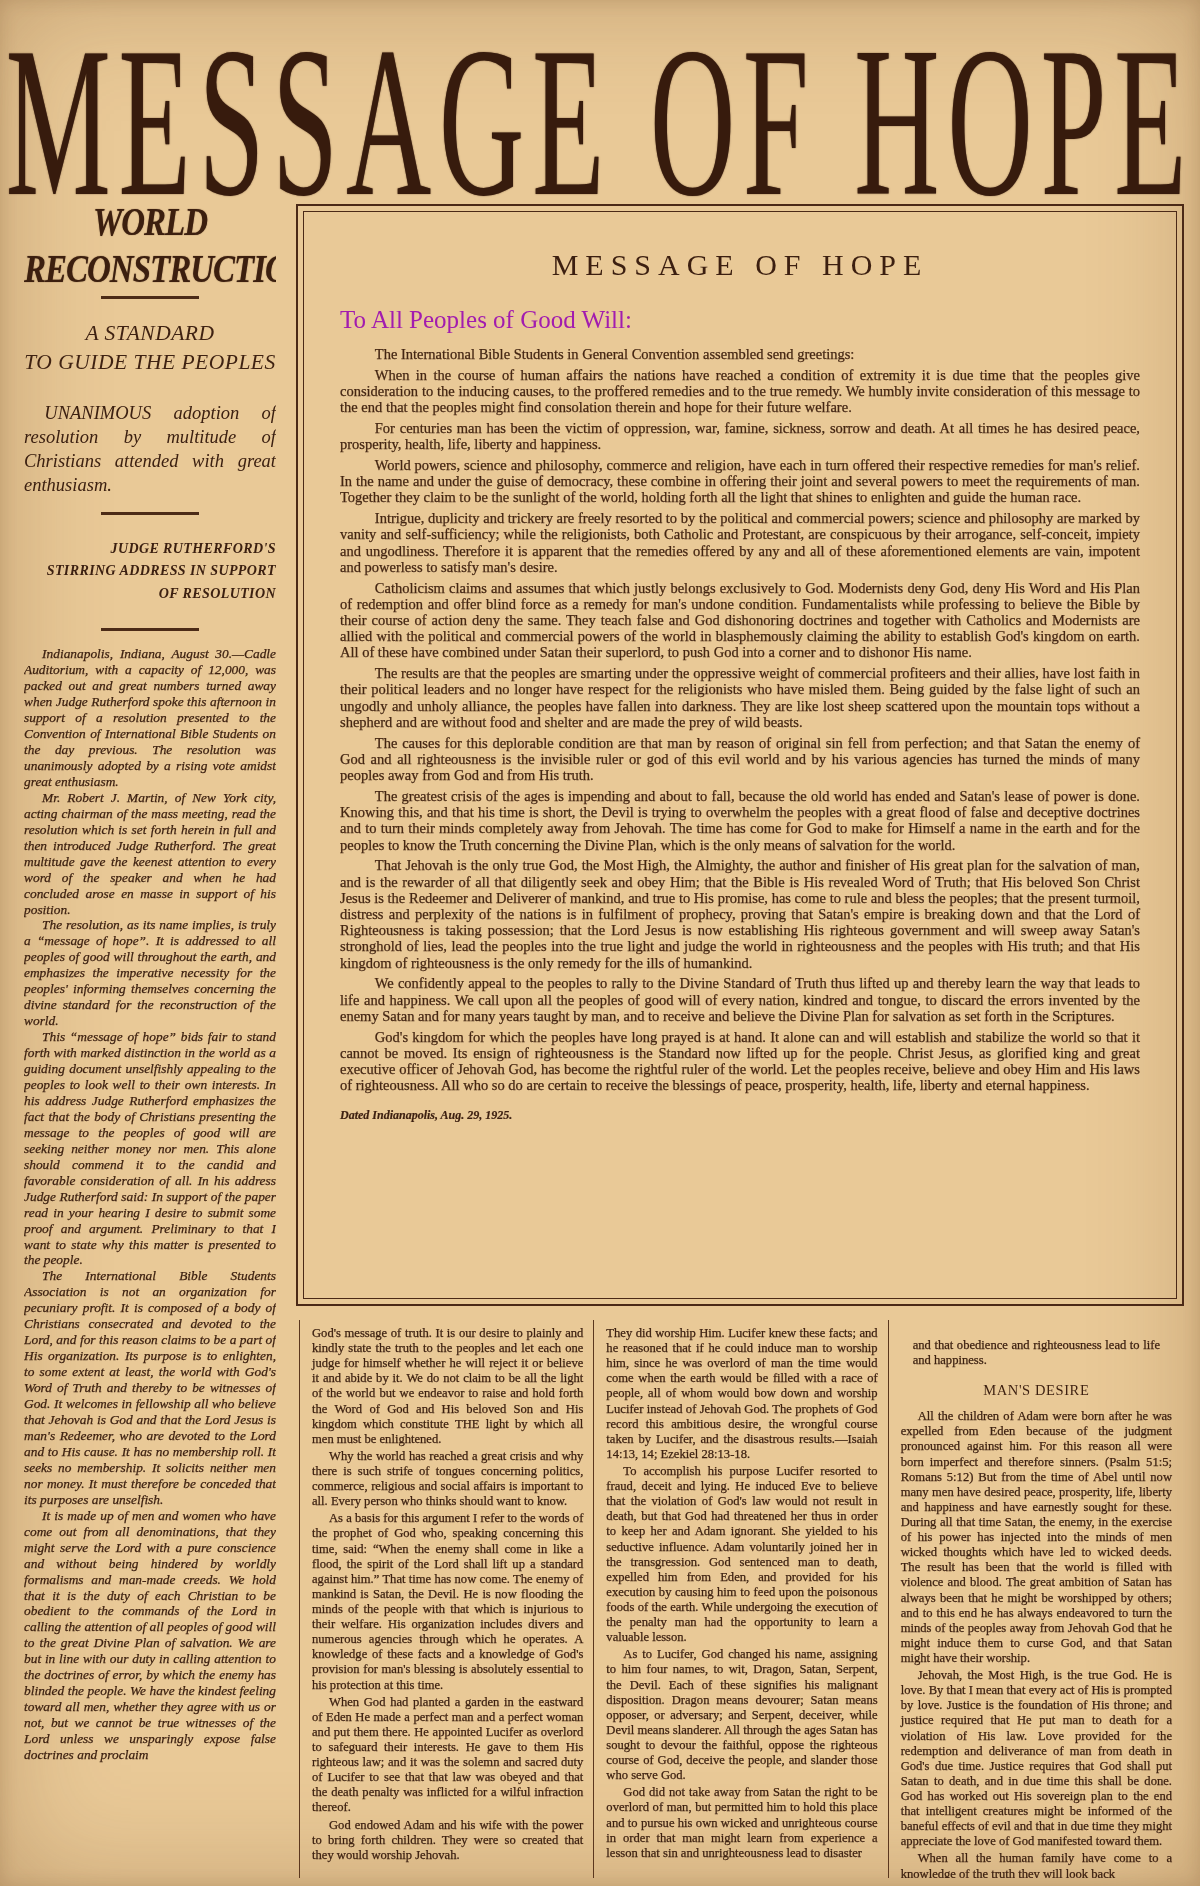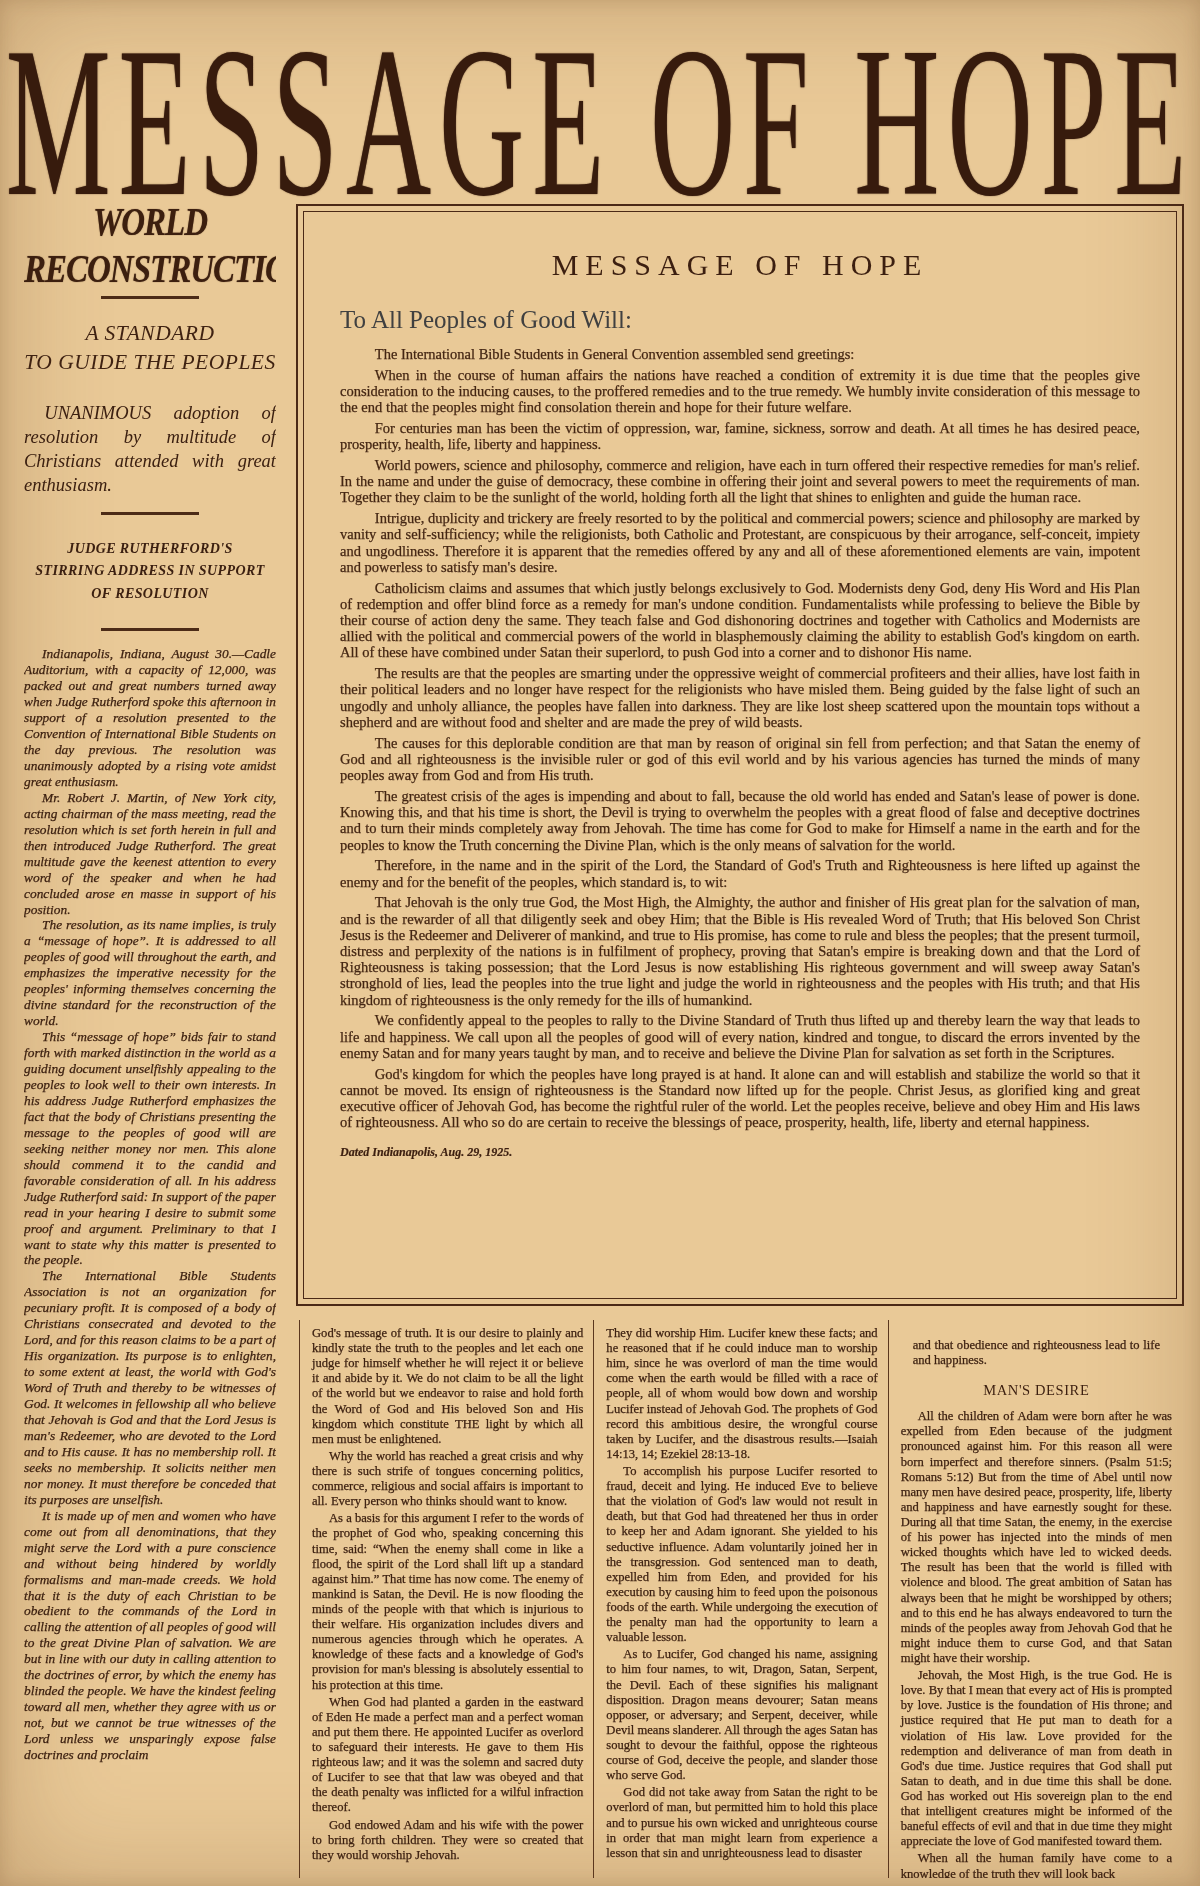--- a/index.html
+++ b/index.html
@@ -26,34 +26,34 @@
   .sidebar{position:absolute;left:24px;top:198px;width:252px;bottom:16px;overflow:hidden;font-style:italic;}
   .sb-title{
     margin:0 0 20px 0;text-align:center;font-weight:bold;font-size:33px;line-height:1.18;
     letter-spacing:-1px;color:#3c1f0f;white-space:pre-line;
     transform:scaleY(1.22);transform-origin:50% 0;text-shadow:0 0 1px rgba(60,31,15,.7);
   }
   .rule{width:98px;height:3px;background:#4c2b17;margin:15px auto;}
   .sb-sub{margin:20px 0 6px;text-align:center;font-weight:400;font-size:21.5px;line-height:1.35;
     letter-spacing:.5px;color:#3f2212;white-space:pre-line;}
   .sb-deck{margin:24px 0 8px;font-size:18.5px;line-height:1.3;text-align:justify;text-indent:1.1em;color:#3c2011;}
-  .sb-kicker{margin:23px 0;text-align:center;font-size:14px;font-weight:bold;line-height:1.6;
+  .sb-kicker{margin:23px 0;text-align:right;font-size:14px;font-weight:bold;line-height:1.6;
     letter-spacing:.4px;color:#3c2011;white-space:pre-line;}
   .body-text p{
     margin:0;text-align:justify;text-indent:1.35em;
     -webkit-text-stroke:.25px currentColor;
   }
   .sb-body{color:#3d2111;}
   .sb-body p{font-size:13.4px;line-height:1.19;}
   
   .res-box{position:absolute;left:296px;top:204px;width:884px;height:1098px;border:2px solid #4b2917;}
   .res-inner{position:absolute;top:5px;left:5px;right:5px;bottom:5px;border:1px solid #4b2917;
     padding:30px 36px 0 36px;overflow:hidden;}
   .box-title{margin:6px 0 0;text-align:center;font-size:30px;font-weight:400;letter-spacing:7px;color:#3c1f10;}
-  .salutation{margin:24px 0 12px;font-size:25px;color:#404040;text-indent:0;}
+  .salutation{margin:24px 0 12px;font-size:25px;color:#a21caf;text-indent:0;}
   .box-body{color:#442613;}
   .box-body p{font-size:14.5px;line-height:1.12;margin-bottom:4.5px;text-indent:2.4em;}
   .dateline{margin:14px 0 0;font-size:12px;font-weight:bold;font-style:italic;color:#3c1f10;
     -webkit-text-stroke:.2px currentColor;}
   
   .bottom-cols{position:absolute;left:299px;right:18px;top:1320px;bottom:8px;display:flex;
     overflow:hidden;border-left:1px solid #5b371e;color:#3d2111;}
   .bcol{flex:1 1 0;padding:6px 10px 0 12px;overflow:hidden;}
   .bcol + .bcol{border-left:1px solid #5b371e;}
   .bcol p{font-size:12.6px;line-height:1.2;margin-bottom:2px;}
@@ -101,21 +101,20 @@
       <div class="box-body body-text">
           <p>The International Bible Students in General Convention assembled send greetings:</p>
           <p>When in the course of human affairs the nations have reached a condition of extremity it is due time that the peoples give consideration to the inducing causes, to the proffered remedies and to the true remedy. We humbly invite consideration of this message to the end that the peoples might find consolation therein and hope for their future welfare.</p>
           <p>For centuries man has been the victim of oppression, war, famine, sickness, sorrow and death. At all times he has desired peace, prosperity, health, life, liberty and happiness.</p>
           <p>World powers, science and philosophy, commerce and religion, have each in turn offered their respective remedies for man's relief. In the name and under the guise of democracy, these combine in offering their joint and several powers to meet the requirements of man. Together they claim to be the sunlight of the world, holding forth all the light that shines to enlighten and guide the human race.</p>
           <p>Intrigue, duplicity and trickery are freely resorted to by the political and commercial powers; science and philosophy are marked by vanity and self-sufficiency; while the religionists, both Catholic and Protestant, are conspicuous by their arrogance, self-conceit, impiety and ungodliness. Therefore it is apparent that the remedies offered by any and all of these aforementioned elements are vain, impotent and powerless to satisfy man's desire.</p>
           <p>Catholicism claims and assumes that which justly belongs exclusively to God. Modernists deny God, deny His Word and His Plan of redemption and offer blind force as a remedy for man's undone condition. Fundamentalists while professing to believe the Bible by their course of action deny the same. They teach false and God dishonoring doctrines and together with Catholics and Modernists are allied with the political and commercial powers of the world in blasphemously claiming the ability to establish God's kingdom on earth. All of these have combined under Satan their superlord, to push God into a corner and to dishonor His name.</p>
           <p>The results are that the peoples are smarting under the oppressive weight of commercial profiteers and their allies, have lost faith in their political leaders and no longer have respect for the religionists who have misled them. Being guided by the false light of such an ungodly and unholy alliance, the peoples have fallen into darkness. They are like lost sheep scattered upon the mountain tops without a shepherd and are without food and shelter and are made the prey of wild beasts.</p>
           <p>The causes for this deplorable condition are that man by reason of original sin fell from perfection; and that Satan the enemy of God and all righteousness is the invisible ruler or god of this evil world and by his various agencies has turned the minds of many peoples away from God and from His truth.</p>
           <p>The greatest crisis of the ages is impending and about to fall, because the old world has ended and Satan's lease of power is done. Knowing this, and that his time is short, the Devil is trying to overwhelm the peoples with a great flood of false and deceptive doctrines and to turn their minds completely away from Jehovah. The time has come for God to make for Himself a name in the earth and for the peoples to know the Truth concerning the Divine Plan, which is the only means of salvation for the world.</p>
-          <p>Therefore, in the name and in the spirit of the Lord, the Standard of God's Truth and Righteousness is here lifted up against the enemy and for the benefit of the peoples, which standard is, to wit:</p>
           <p>That Jehovah is the only true God, the Most High, the Almighty, the author and finisher of His great plan for the salvation of man, and is the rewarder of all that diligently seek and obey Him; that the Bible is His revealed Word of Truth; that His beloved Son Christ Jesus is the Redeemer and Deliverer of mankind, and true to His promise, has come to rule and bless the peoples; that the present turmoil, distress and perplexity of the nations is in fulfilment of prophecy, proving that Satan's empire is breaking down and that the Lord of Righteousness is taking possession; that the Lord Jesus is now establishing His righteous government and will sweep away Satan's stronghold of lies, lead the peoples into the true light and judge the world in righteousness and the peoples with His truth; and that His kingdom of righteousness is the only remedy for the ills of humankind.</p>
           <p>We confidently appeal to the peoples to rally to the Divine Standard of Truth thus lifted up and thereby learn the way that leads to life and happiness. We call upon all the peoples of good will of every nation, kindred and tongue, to discard the errors invented by the enemy Satan and for many years taught by man, and to receive and believe the Divine Plan for salvation as set forth in the Scriptures.</p>
           <p>God's kingdom for which the peoples have long prayed is at hand. It alone can and will establish and stabilize the world so that it cannot be moved. Its ensign of righteousness is the Standard now lifted up for the people. Christ Jesus, as glorified king and great executive officer of Jehovah God, has become the rightful ruler of the world. Let the peoples receive, believe and obey Him and His laws of righteousness. All who so do are certain to receive the blessings of peace, prosperity, health, life, liberty and eternal happiness.</p>
         </div>
       <p class="dateline">Dated Indianapolis, Aug. 29, 1925.</p>
     </div>
   </section>
 
   <section class="bottom-cols">
     <div class="bcol body-text cont">

